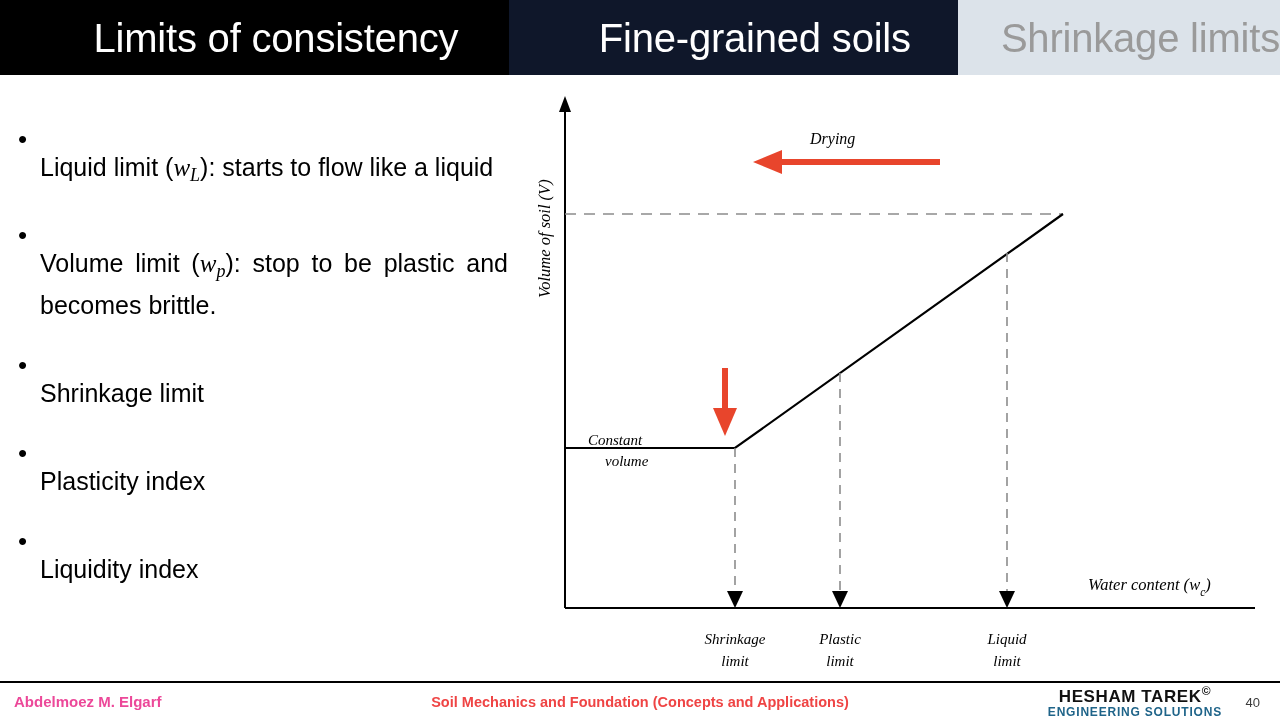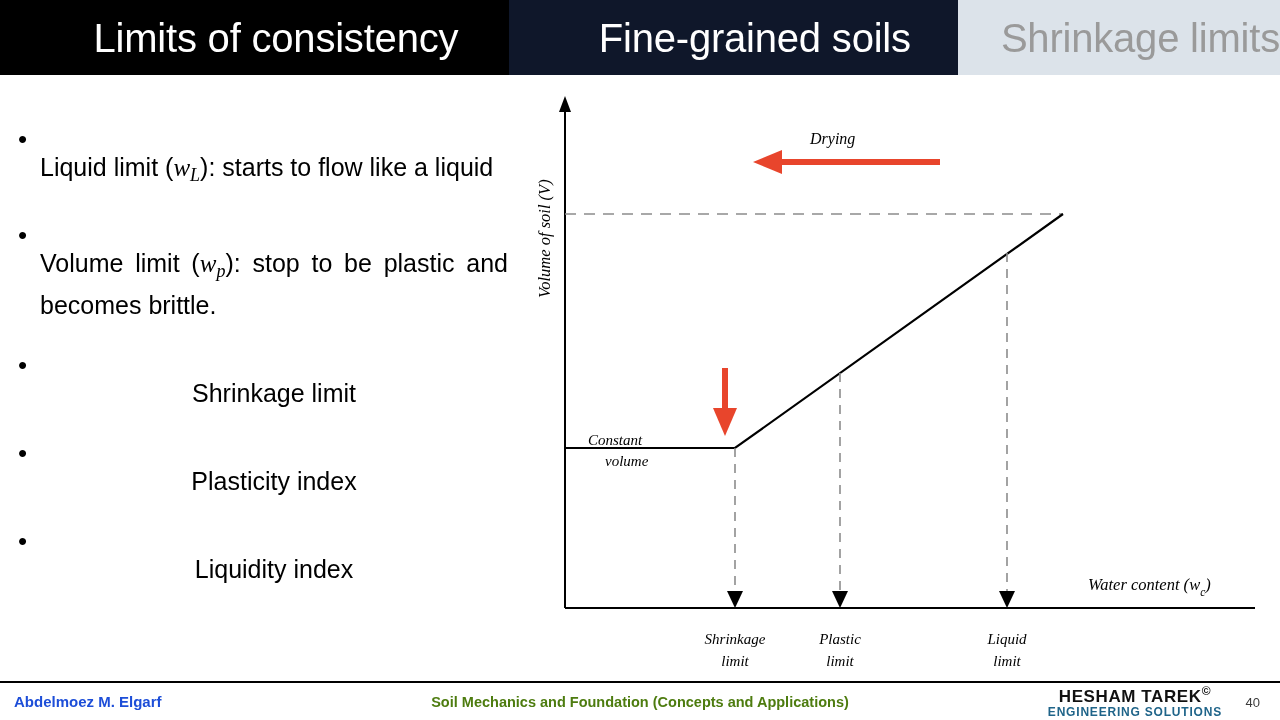--- a/index.html
+++ b/index.html
@@ -71,21 +71,21 @@
   }
   .bullet .txt {
     font-size: 25px;
     line-height: 34px;
     color: #000000;
     flex: 1;
     text-align: justify;
     text-justify: inter-word;
     margin-top: 28px;
   }
-  .bullet .txt.nojust { text-align: center; }
+  .bullet .txt.nojust { text-align: left; }
   .bullet .txt i { font-family: "Liberation Serif", serif; font-style: italic; }
   .sub {
     font-size: 0.72em;
     vertical-align: -0.28em;
     font-family: "Liberation Serif", serif;
     font-style: italic;
   }
 
   
   .figure {
@@ -112,31 +112,31 @@
     top: 683px;
     width: 1280px;
     height: 37px;
   }
   .footer-author {
     position: absolute;
     left: 14px;
     top: 10px;
     font-size: 15px;
     font-weight: bold;
-    color: #1d4ed8;
+    color: #ec4899;
   }
   .footer-center {
     position: absolute;
     left: 0;
     top: 11px;
     width: 1280px;
     text-align: center;
     font-size: 14.5px;
     font-weight: bold;
-    color: #4d7c0f;
+    color: #ef4444;
   }
   .footer-logo {
     position: absolute;
     right: 58px;
     top: 2px;
     text-align: center;
     line-height: 1.05;
   }
   .footer-logo .l1 {
     font-size: 17px;

